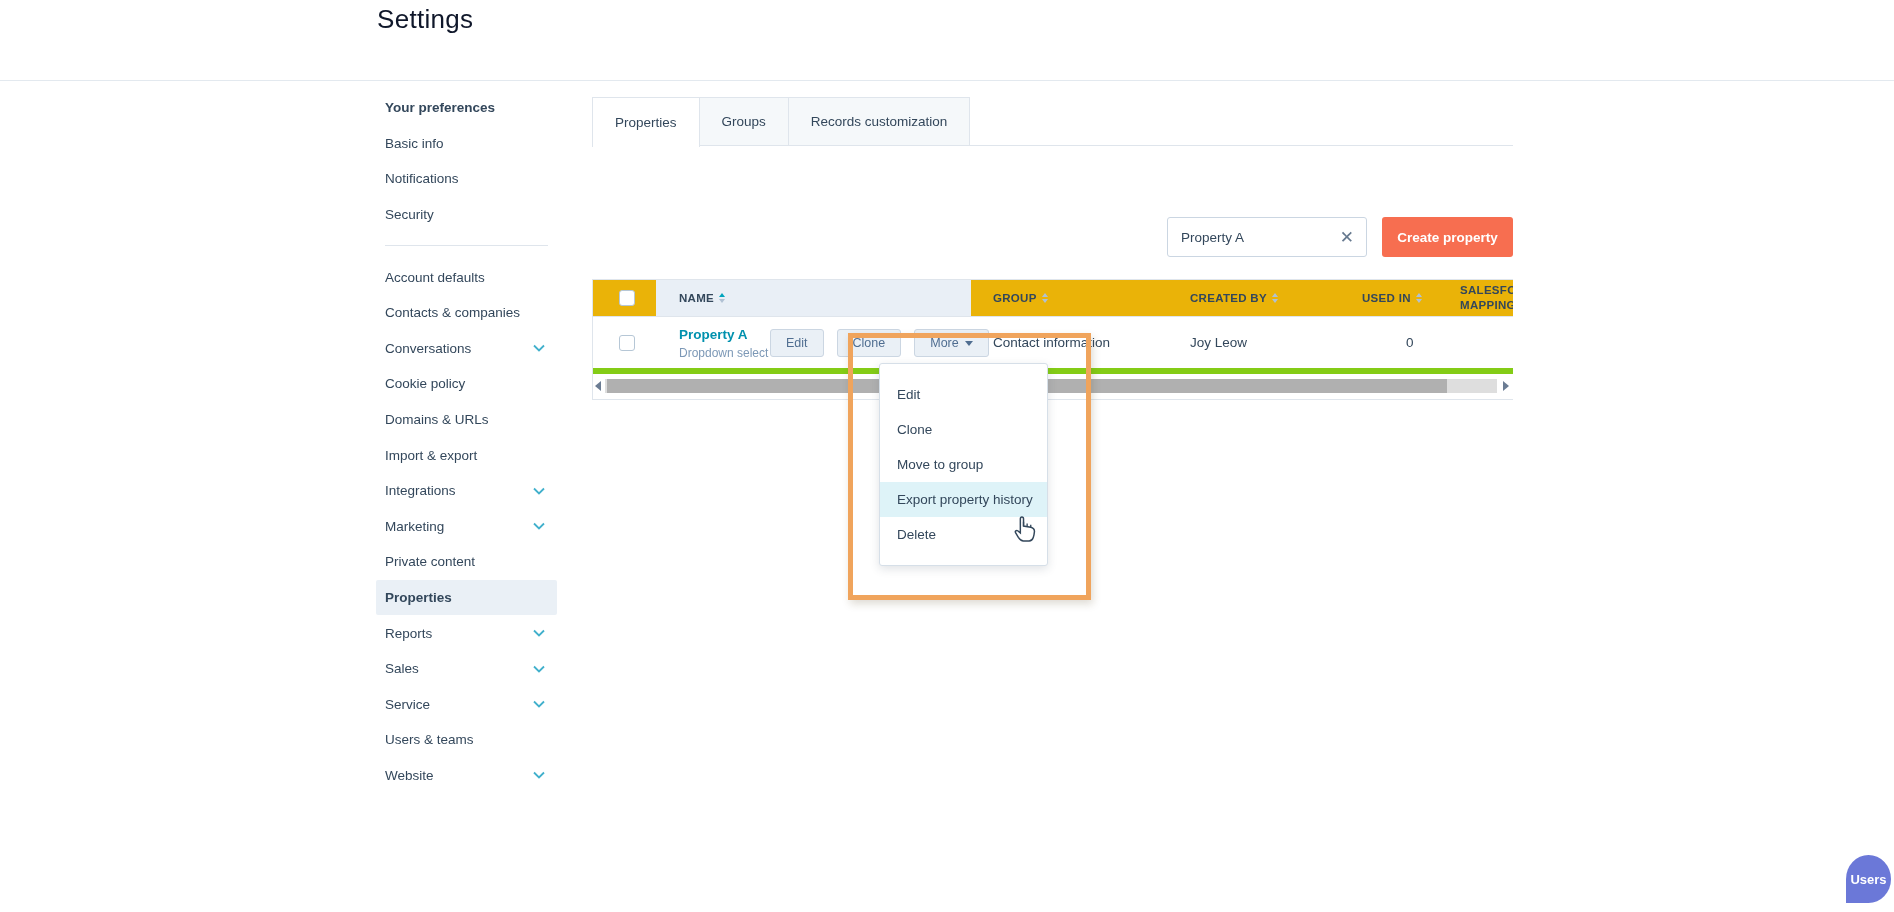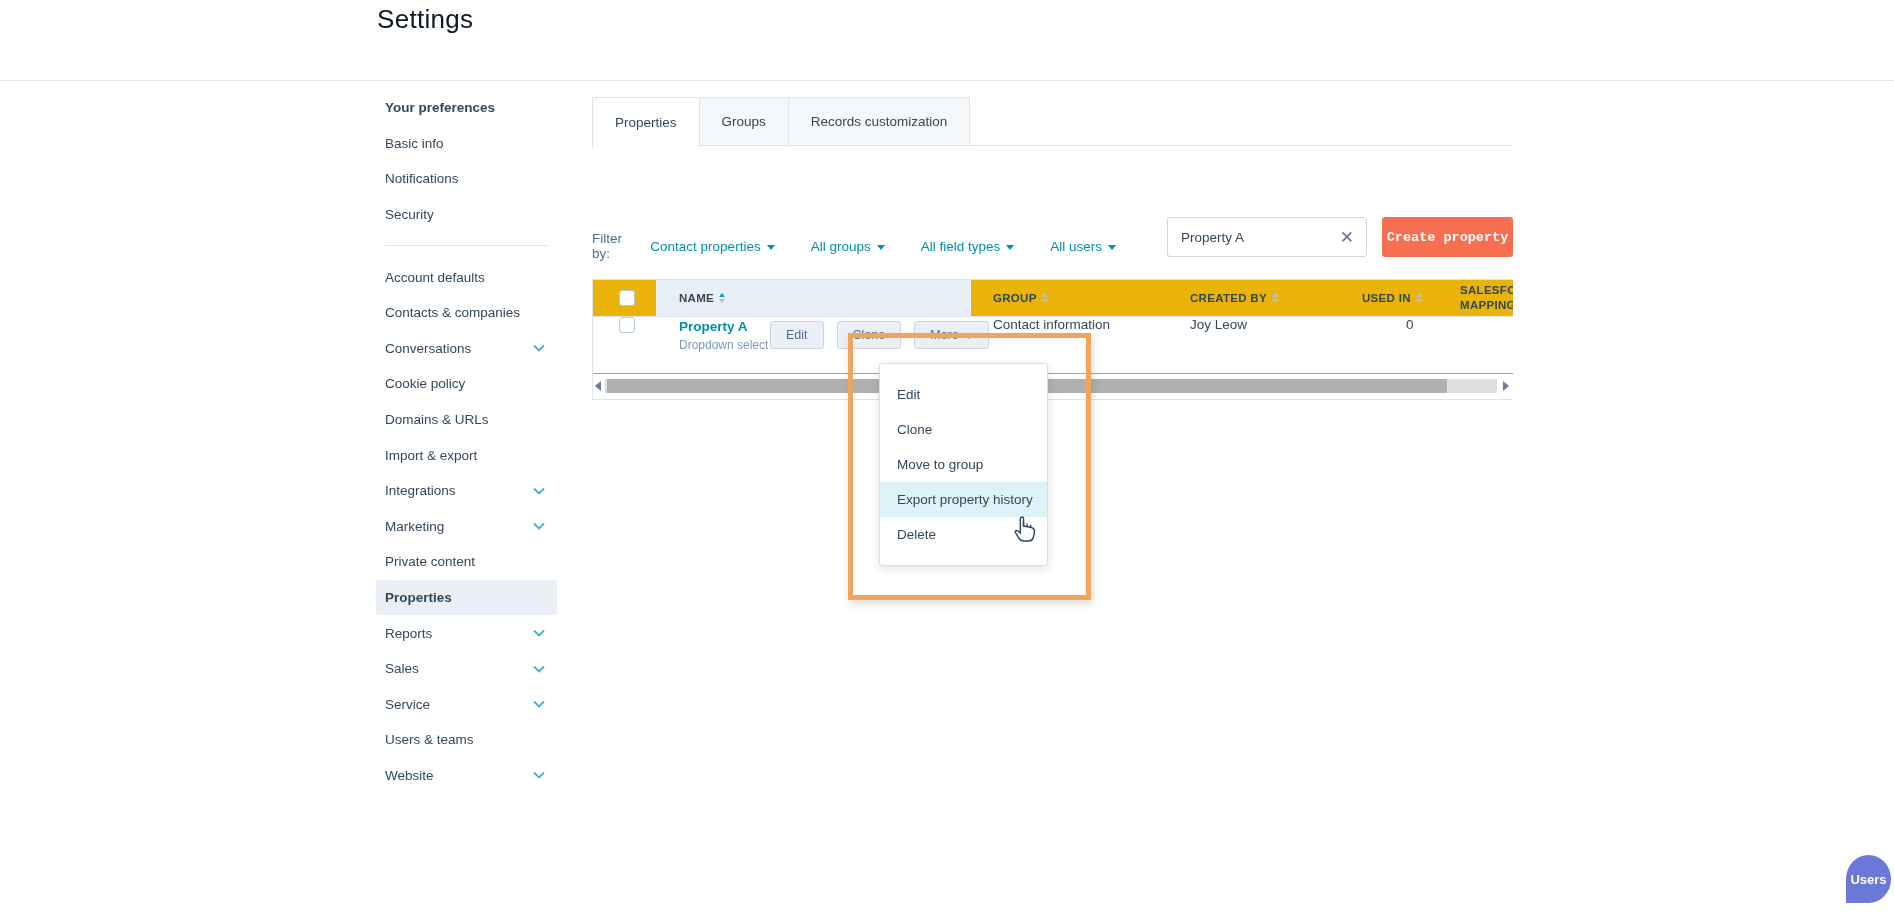--- a/index.html
+++ b/index.html
@@ -43,21 +43,21 @@
     border-top:5px solid #0091ae; margin-top:2px; }
 
   
   .search-box { position:absolute; left:1167px; top:217px; width:200px; height:40px;
     border:1px solid #cbd6e2; border-radius:3px; background:#fff; display:flex; align-items:center; }
   .search-box input { border:none; outline:none; flex:1; padding:0 6px 0 13px; font-size:13.5px;
     color:#33475b; font-family:"Liberation Sans", sans-serif; background:transparent; min-width:0; }
   .clear-x { font-size:17px; color:#66798f; padding:0 12px 0 4px; cursor:pointer; line-height:1; }
   .create-btn { position:absolute; left:1382px; top:217px; width:131px; height:40px; border:none;
     border-radius:3px; background:#f76e50; color:#fff; font-size:13.5px; font-weight:600;
-    font-family:Liberation Mono, monospace; cursor:pointer; }
+    font-family:Liberation Sans, sans-serif; cursor:pointer; }
 
   
   .table { position:absolute; left:592px; top:279px; width:921px;
     border:1px solid #dfe5ec; border-right:none; }
   .thead { display:flex; height:37px; background:#eab308; border-bottom:1px solid #dfe5ec; }
   .th { display:flex; align-items:center; font-size:11.5px; font-weight:700; color:#33475b;
     letter-spacing:.3px; overflow:hidden; }
   .th .sort { display:flex; flex-direction:column; margin-left:5px; }
   .tri-up { width:0; height:0; border-left:3.5px solid transparent; border-right:3.5px solid transparent;
     border-bottom:4.5px solid #b0c1d4; margin-bottom:2px; }
@@ -66,21 +66,21 @@
   .sort.asc .tri-up { border-bottom-color:#00a4bd; }
   .col-cb { width:63px; display:flex; align-items:center; }
   .col-name { width:315px; padding-left:23px; }
   .col-group { width:190px; padding-left:22px; }
   .col-created { width:180px; padding-left:29px; }
   .col-used { width:100px; padding-left:21px; }
   .col-sf { width:72px; padding-left:19px; line-height:1.3; white-space:normal; }
   .thead .col-name { background:#e9eff6; }
   .checkbox { width:16px; height:16px; border:1px solid #b6c7d6; border-radius:3px; background:#fff;
     margin-left:26px; cursor:pointer; flex:none; }
-  .trow { display:flex; height:57px; align-items:flex-start; background:#fff; border-bottom:1px solid #84cc16; }
+  .trow { display:flex; height:57px; align-items:center; background:#fff; border-bottom:6px solid #84cc16; }
   .cell { font-size:13.5px; color:#33475b; }
   .name-cell { display:flex; align-items:center; padding-left:23px; }
   .name-text { width:78px; flex:none; }
   .prop-link { font-size:13.5px; font-weight:700; color:#0091ae; cursor:pointer; white-space:nowrap; }
   .prop-type { font-size:12px; color:#7c98b6; white-space:nowrap; overflow:hidden; width:62px; }
   .row-btn { background:#eaf0f6; border:1px solid #cbd6e2; border-radius:3px; color:#506e91;
     font-size:12.5px; font-family:"Liberation Sans", sans-serif; padding:6px 15px; margin-left:13px;
     cursor:pointer; display:inline-flex; align-items:center; gap:6px; white-space:nowrap; }
   .row-btn .caret-down { border-top-color:#506e91; }
 
@@ -199,39 +199,20 @@
     </div>
   </nav>
 
   <div class="tabs">
     <div class="tab active">Properties</div>
     <div class="tab">Groups</div>
     <div class="tab">Records customization</div>
   </div>
 
 
-  <div class="filter-row">
-    <span class="filter-label">Filter by:</span>
-    <span class="filter-link">
-      <span>Contact properties</span>
-      <span class="caret-down"></span>
-    </span>
-    <span class="filter-link">
-      <span>All groups</span>
-      <span class="caret-down"></span>
-    </span>
-    <span class="filter-link">
-      <span>All field types</span>
-      <span class="caret-down"></span>
-    </span>
-    <span class="filter-link">
-      <span>All users</span>
-      <span class="caret-down"></span>
-    </span>
-  </div>
 
   <div class="search-box">
     <input type="text" value="Property A" style="">
     <span class="clear-x">✕</span>
   </div>
   <button class="create-btn">Create property</button>
 
   <div class="table">
     <div class="thead">
       <div class="th col-cb">

